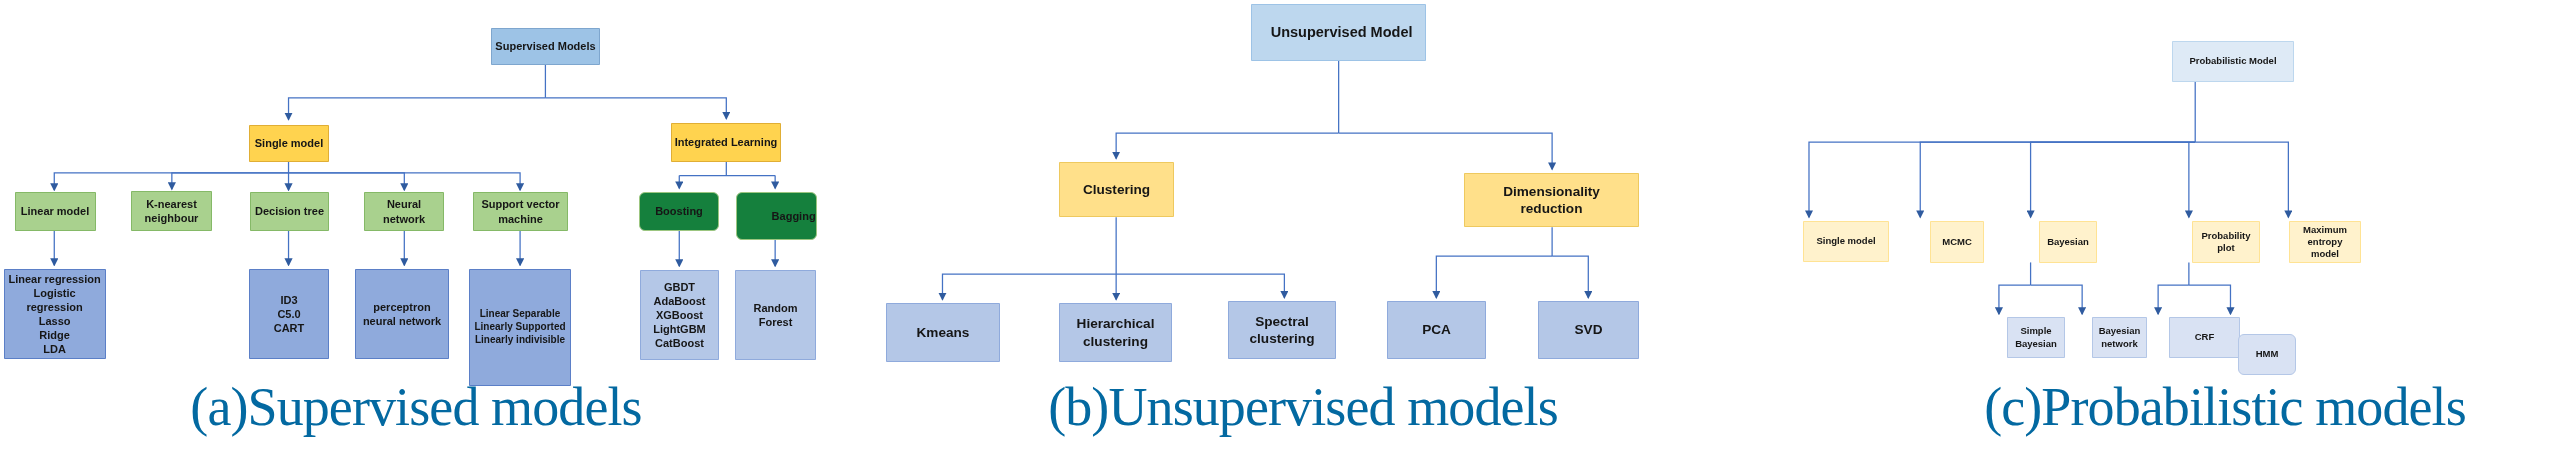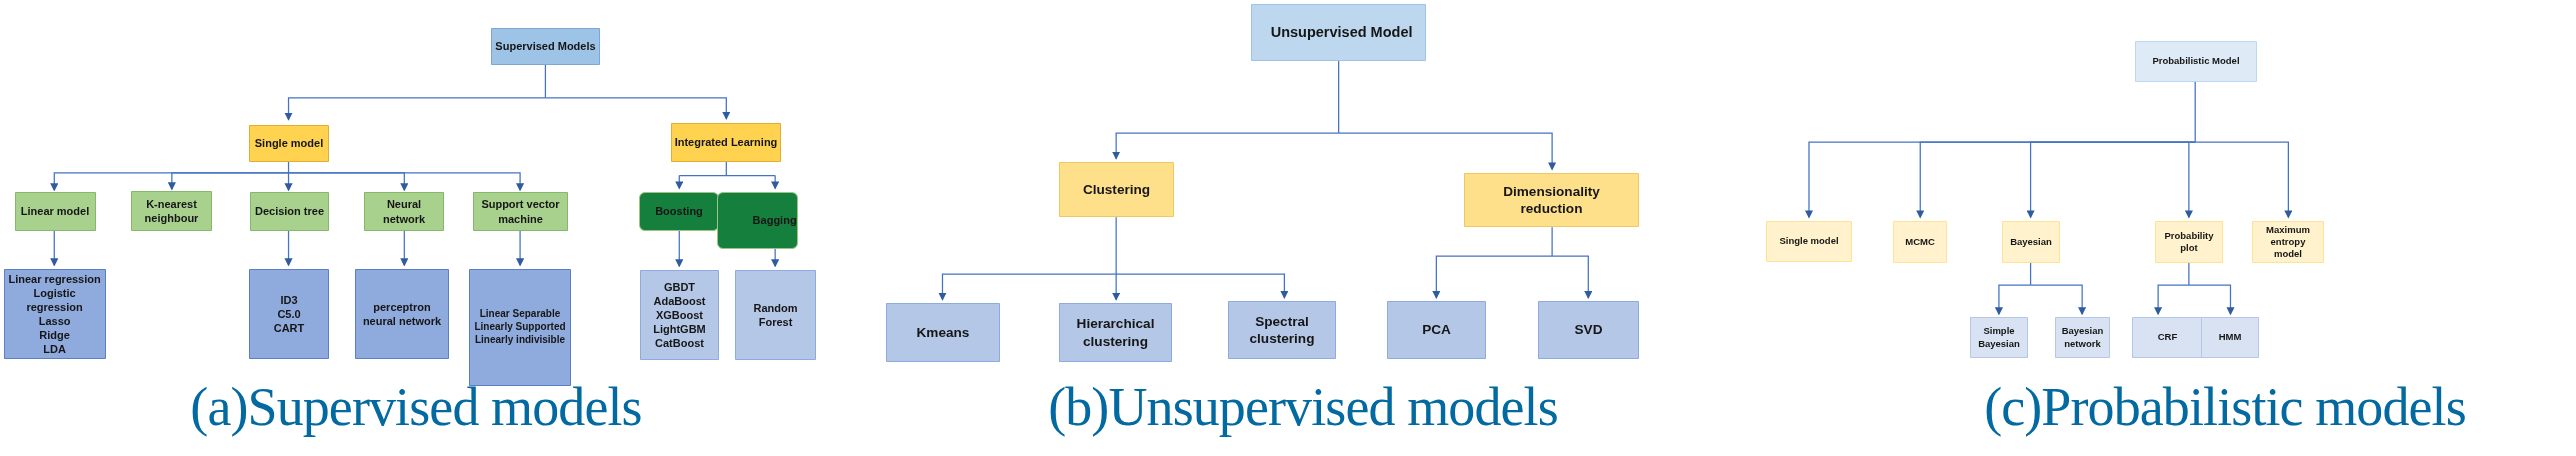--- a/index.html
+++ b/index.html
@@ -24,21 +24,21 @@
   .gold-lt   {background:#ffe08a;border-color:#eec95f;}
   .periwinkle{background:#b4c7e7;border-color:#8faadc;}
   .blue-pale {background:#deeaf6;border-color:#bdd7ee;}
   .cream     {background:#fff2cc;border-color:#ffe394;}
   .lavender  {background:#d9e2f3;border-color:#b4c7e7;}
   
   .s11{font-size:10px;}
   .s12{font-size:11px;}
   .s15{font-size:13.6px;}
   .s16{font-size:14.5px;}
-  .s10{font-size:9.5px;font-weight:600;}
+  .s10{font-size:9.5px;font-weight:600;margin-left:37px;}
   .caption{
     position:absolute;font-family:"Liberation Serif",serif;font-size:54px;
     color:#0369a1;text-align:center;font-weight:400;letter-spacing:-0.9px;
   }
 </style>
 </head>
 <body>
 
 <div class="stage">
 
@@ -100,21 +100,21 @@
 
   <div class="node green s12" style="left:14.5px;top:192px;width:81px;height:39px;">Linear model</div>
   <div class="node green s12" style="left:131px;top:191px;width:81px;height:40px;">K-nearest
 neighbour</div>
   <div class="node green s12" style="left:250px;top:192px;width:79px;height:39px;">Decision tree</div>
   <div class="node green s12" style="left:364px;top:192px;width:80px;height:39px;">Neural
 network</div>
   <div class="node green s12" style="left:473px;top:192px;width:95px;height:39px;">Support vector
 machine</div>
   <div class="node green-lt s12" style="left:639px;top:192px;width:80px;height:39px;">Boosting</div>
-  <div class="node green-lt s12" style="left:717px;top:192px;width:81px;height:57px;padding-left:36px;">Bagging</div>
+  <div class="node green-lt s12" style="left:736px;top:192px;width:81px;height:48px;padding-left:36px;">Bagging</div>
 
   <div class="node blue-leaf s12" style="left:3.6px;top:269px;width:102px;height:90px;">Linear regression
 Logistic regression
 Lasso
 Ridge
 LDA</div>
   <div class="node blue-leaf s12" style="left:249px;top:269px;width:80px;height:90px;">ID3
 C5.0
 CART</div>
   <div class="node blue-leaf s12" style="left:355px;top:269px;width:94px;height:90px;">perceptron
@@ -147,19 +147,19 @@
   <div class="node cream s10" style="left:1893px;top:221px;width:54px;height:42px;">MCMC</div>
   <div class="node cream s10" style="left:2002px;top:221px;width:58px;height:42px;">Bayesian</div>
   <div class="node cream s10" style="left:2155px;top:221px;width:68px;height:42px;">Probability plot</div>
   <div class="node cream s10" style="left:2252px;top:221px;width:72px;height:42px;">Maximum entropy
 model</div>
   <div class="node lavender s10" style="left:1970px;top:317px;width:58px;height:41px;">Simple
 Bayesian</div>
   <div class="node lavender s10" style="left:2055px;top:317px;width:55px;height:41px;">Bayesian
 network</div>
   <div class="node lavender s10" style="left:2132px;top:317px;width:71px;height:41px;">CRF</div>
-  <div class="node lavender s10" style="left:2201px;top:317px;width:58px;height:41px;">HMM</div>
+  <div class="node lavender s10" style="left:2201px;top:334px;width:58px;height:41px;border-radius:6px;">HMM</div>
 
   <div class="caption" style="left:63px;top:376px;width:706px;">(a)Supervised models</div>
   <div class="caption" style="left:950px;top:376px;width:706px;">(b)Unsupervised models</div>
   <div class="caption" style="left:1872px;top:376px;width:706px;">(c)Probabilistic models</div>
 </div>
 
 
 </body></html>

